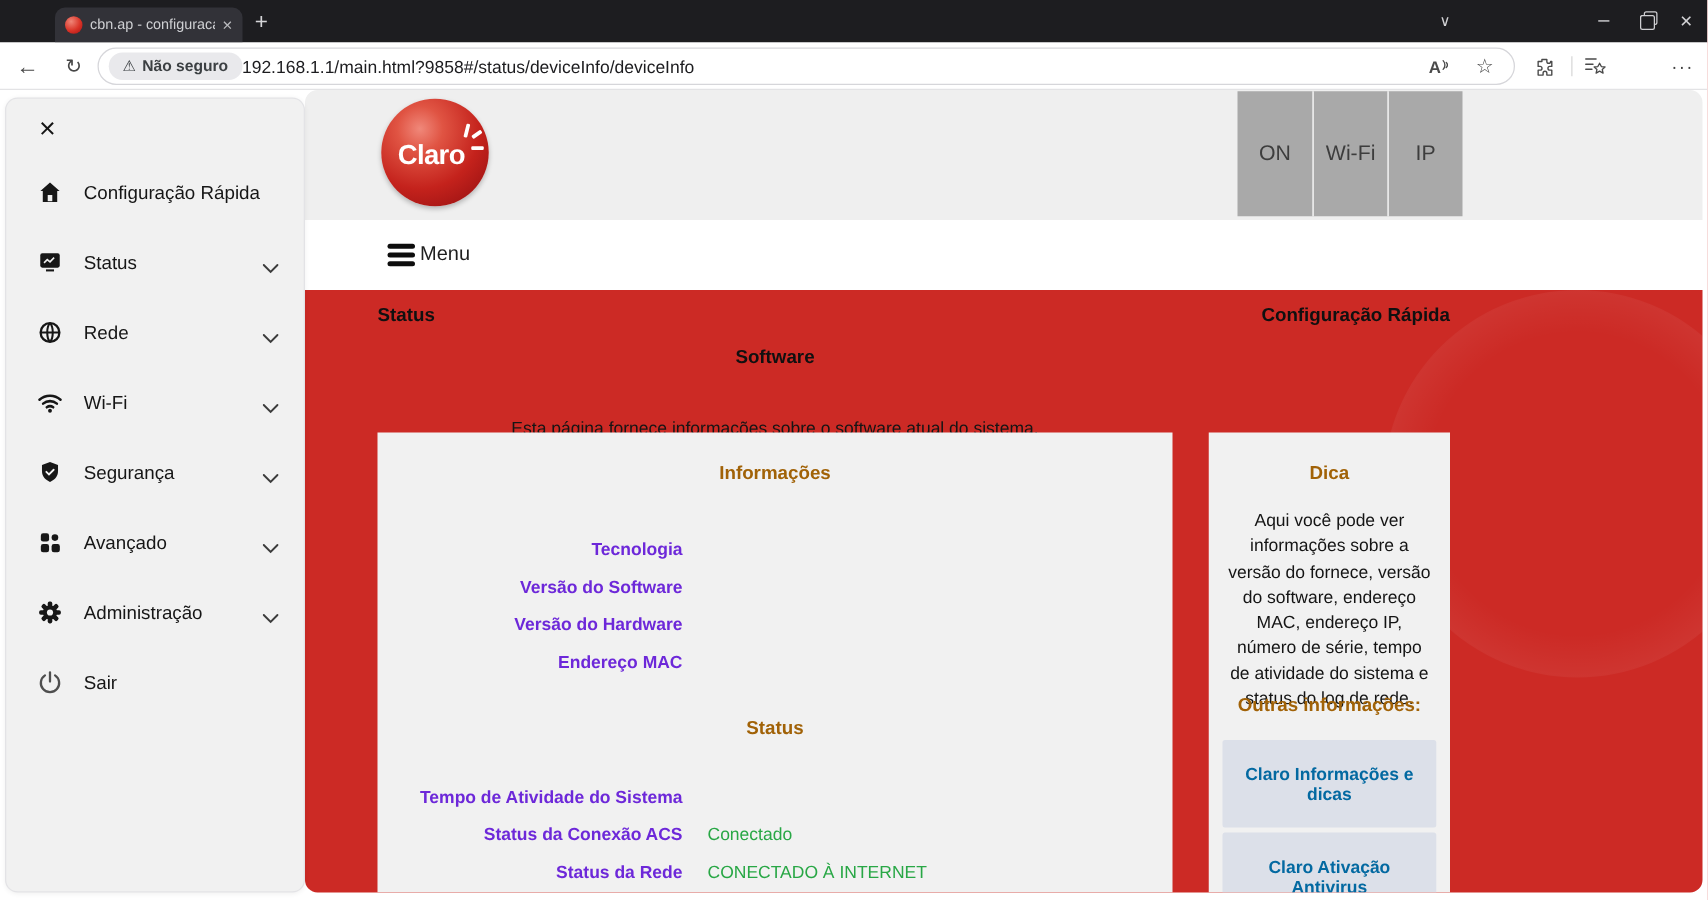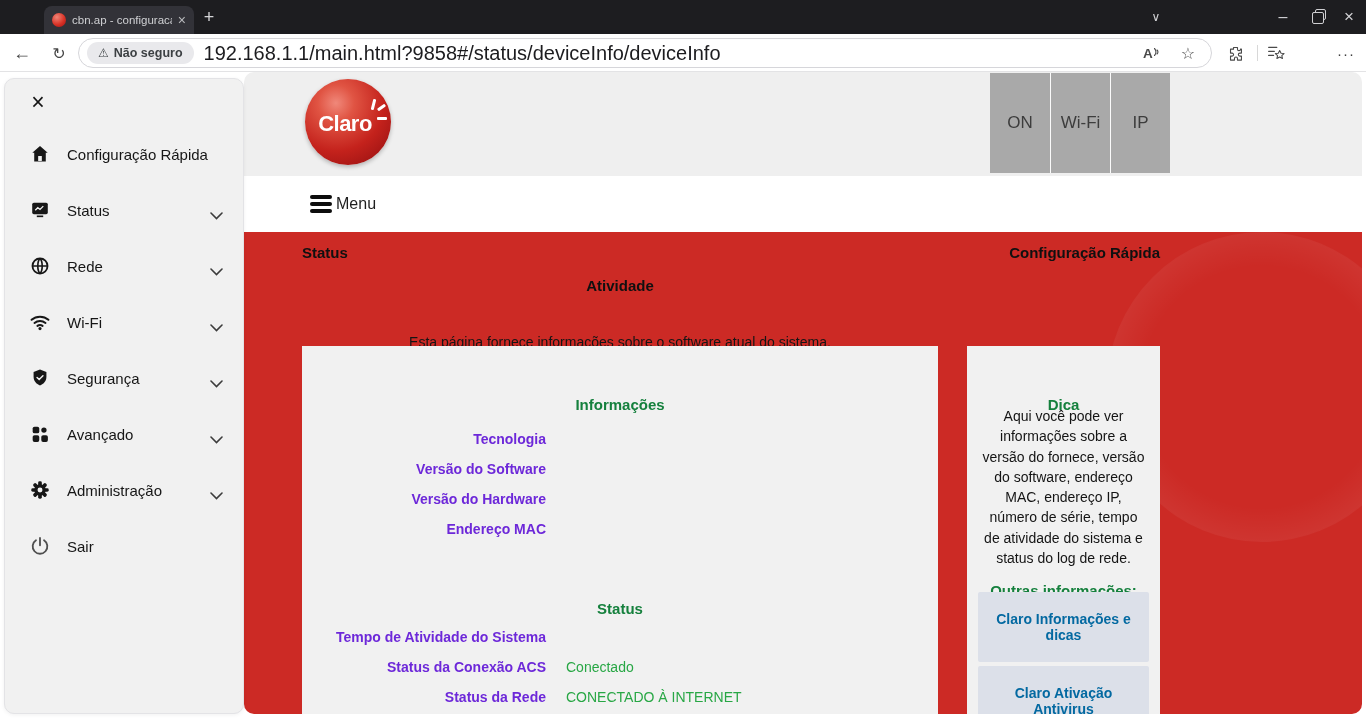--- a/index.html
+++ b/index.html
@@ -34,21 +34,21 @@
              border-bottom:1px solid #e3e3e5; }
   .nav-ico { position:absolute; top:0; height:38px; width:28px; display:flex; align-items:center;
              justify-content:center; color:#474747; }
   .ico-back { left:8px; font-size:18px; }
   .ico-refresh { left:45px; font-size:16px; }
   .omnibox { position:absolute; left:78px; top:4px; width:1134px; height:30px; background:#fff;
              border:1px solid #d6d6da; border-radius:16px; display:flex; align-items:center; padding:0 12px 0 8px; }
   .sec-chip { display:flex; align-items:center; gap:5px; background:#e9e9ec; border-radius:12px;
               height:22px; padding:0 11px; color:#3c4043; font-size:12.5px; font-weight:bold; flex:0 0 auto; }
   .sec-chip .warn { font-size:12px; font-weight:normal; }
-  .url { margin-left:10px; font-size:20px; color:#1c1c1f; flex:1 1 auto; white-space:nowrap; overflow:hidden; }
+  .url { font-size:14px; color:#1c1c1f; flex:1 1 auto; white-space:nowrap; overflow:hidden; }
   .omni-right { display:flex; align-items:center; gap:20px; margin-right:4px; color:#4a4a4a; }
   .readaloud { font-size:13.5px; font-weight:bold; display:flex; align-items:flex-start; }
   .fav-star { font-size:16px; }
   .tb-right { position:absolute; top:0; height:38px; display:flex; align-items:center; justify-content:center; color:#4a4a4a; }
   .tb-puzzle { left:1222px; width:26px; }
   .tb-div { left:1256px; width:2px; }
   .tb-div span { display:block; width:1px; height:16px; background:#d8d8d8; }
   .tb-hub { left:1262px; width:28px; }
   .tb-dots { left:1332px; width:28px; font-size:15px; letter-spacing:1px; color:#3f3f3f; }
 
@@ -83,21 +83,21 @@
   .crumb-left { left:58px; }
   .crumb-right { right:202px; }
   .soft-title { position:absolute; left:58px; top:45px; width:636px; text-align:center;
                 font-size:15px; font-weight:bold; color:#101010; }
   .soft-desc { position:absolute; left:58px; top:82px; width:636px; text-align:center;
                font-size:14px; color:#151515;margin-top:20px; }
 
   .card { position:absolute; top:114px; background:var(--panel-gray); overflow:hidden; }
   .card-info { left:58px; width:636px; height:368px; }
   .card-tip  { left:723px; width:193px; height:368px; }
-  .card-h { position:absolute; left:0; width:100%; text-align:center; font-size:15px; font-weight:bold; color:#15803d;margin-top:26px; }
+  .card-h { position:absolute; left:0; width:100%; text-align:center; font-size:15px; font-weight:bold; color:#a16207; }
   .info-title { top:24px; }
   .info-rows { position:absolute; left:0; top:78px; width:100%; }
   .status-title { top:228px; }
   .status-rows { position:absolute; left:0; top:276px; width:100%; }
   .irow { height:30px; display:flex; align-items:center; }
   .irow .lbl { width:244px; text-align:right; font-size:14px; font-weight:bold; color:#6d28d9; flex:0 0 auto; }
   .irow .val { margin-left:20px; font-size:14px; color:#222; }
   .irow .val.green { color:var(--status-green); }
 
   .tip-title { top:24px; }
@@ -198,21 +198,21 @@
             <span></span>
             <span></span>
           </span>
         <span class="menu-label">Menu</span>
       </div>
 
       <div class="redsec">
         <div class="watermark"></div>
         <div class="crumb crumb-left">Status</div>
         <div class="crumb crumb-right">Configuração Rápida</div>
-        <div class="soft-title">Atividade</div>
+        <div class="soft-title">Software</div>
         <div class="soft-desc">Esta página fornece informações sobre o software atual do sistema.</div>
 
         <div class="card card-info">
           <div class="card-h info-title">Informações</div>
           <div class="info-rows">
             <div class="irow">
               <span class="lbl">Tecnologia</span>
               <span class="val"></span>
             </div>
             <div class="irow">

